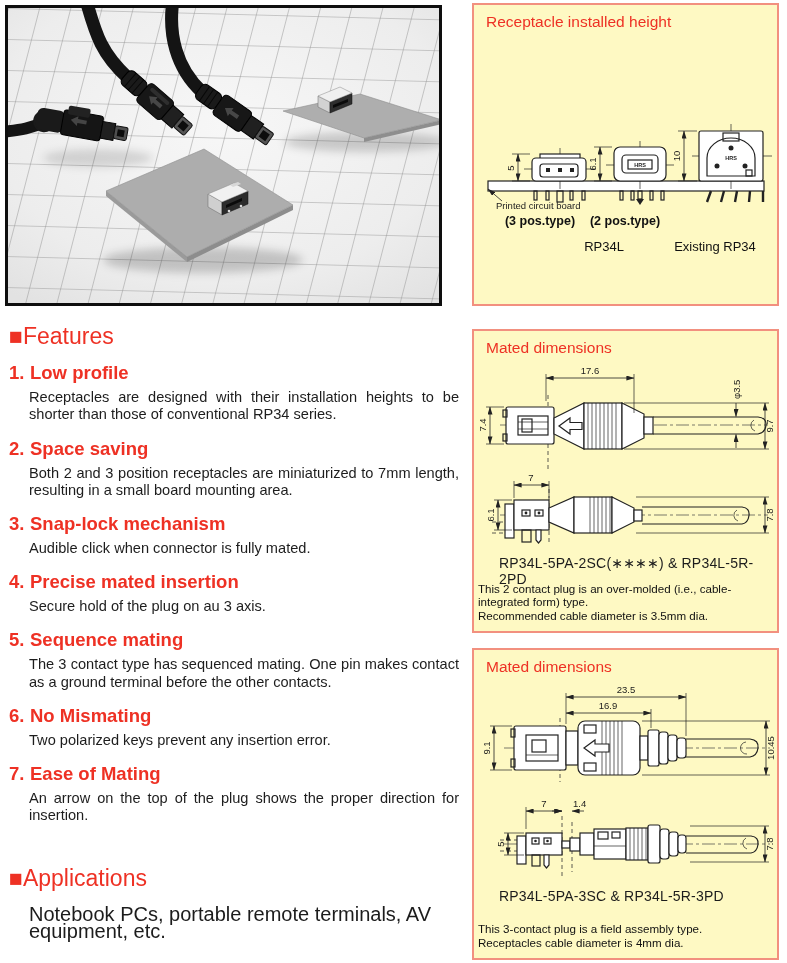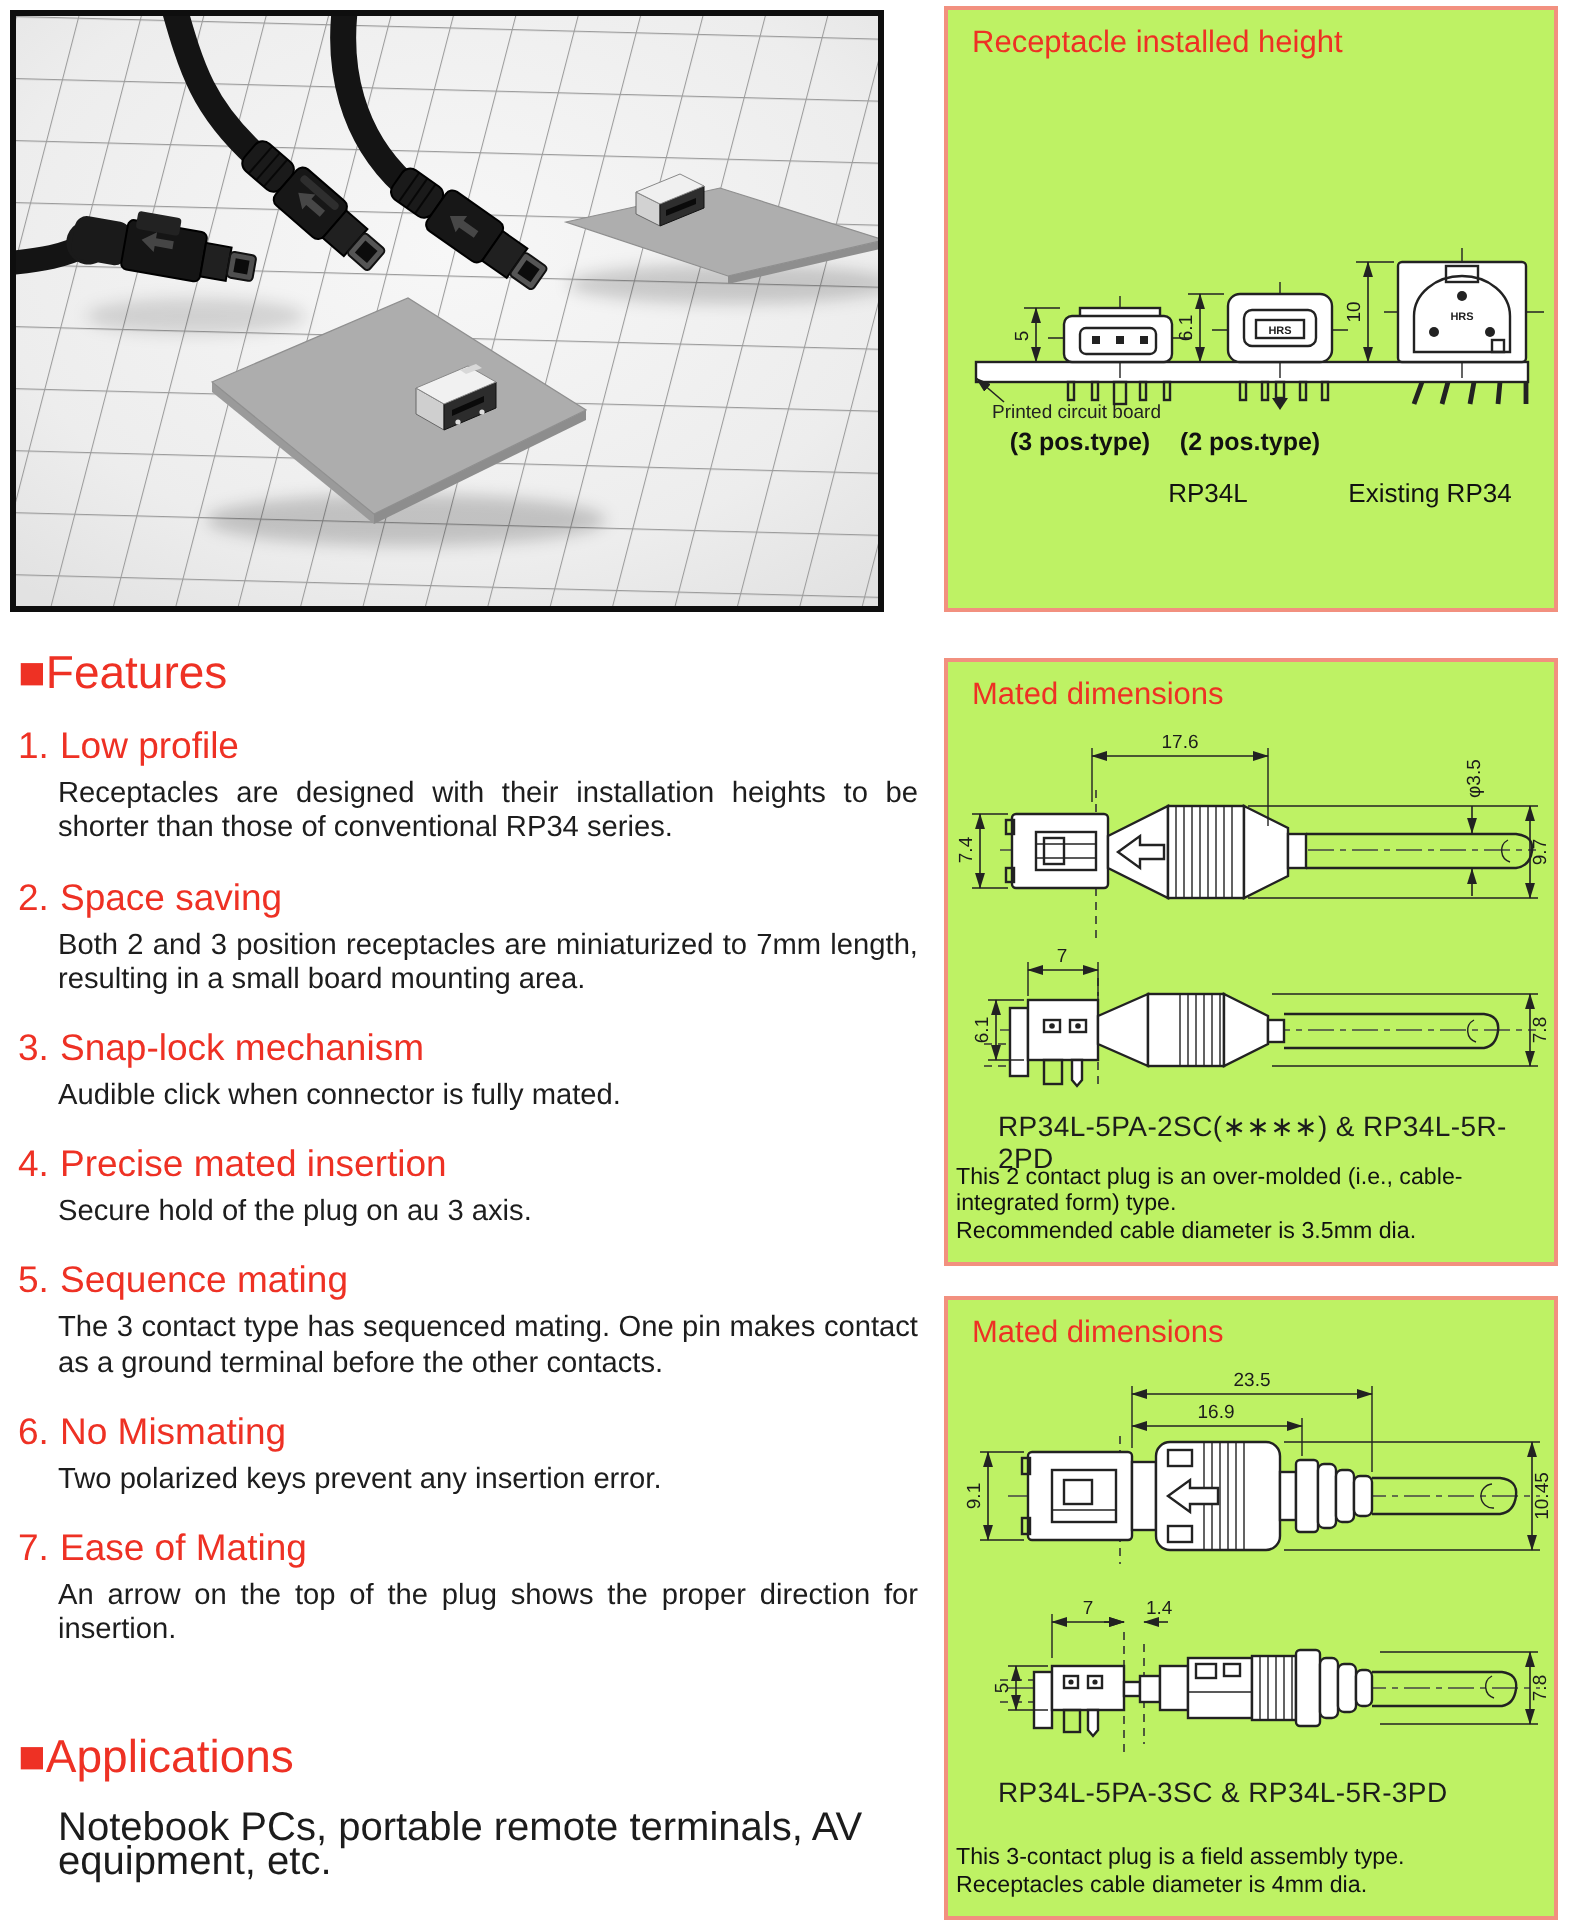--- a/index.html
+++ b/index.html
@@ -15,30 +15,30 @@
   .photo-frame{
     position:absolute; left:5px; top:5px; width:437px; height:301px;
     border:3px solid #0e0e0e; background:#efefef; overflow:hidden;
   }
   .photo-frame svg{ display:block; }
 
   
   .left-col{ position:absolute; left:9px; top:324px; width:450px; }
   .sec-heading{ font-size:23px; font-weight:400; color:var(--red); line-height:1.05; }
   .sec-heading .sq{ letter-spacing:0; }
-  .feat-title{ font-size:18.5px; font-weight:400; color:var(--red); margin:14px 0 5px; }
+  .feat-title{ font-size:18.5px; font-weight:700; color:var(--red); margin:14px 0 5px; }
   .feat-num{ display:inline-block; width:21px; }
   .feat-body{ font-size:14.6px; line-height:17.2px; text-align:justify; margin-left:20px; color:#1d1d1d; }
   .apps-heading{ margin-top:42px; }
   .apps-body{ font-size:20px; line-height:17.2px; margin:15px 0 0 20px; }
 
   
   .rbox{
     position:absolute; left:472px; width:307px;
-    border:2px solid var(--salmon); background:#bef264;
+    border:2px solid var(--salmon); background:#fef9c3;
   }
   #box1{ top:3px;  height:303px; }
   #box2{ top:329px; height:304px; }
   #box3{ top:648px; height:312px; }
   .rbox-title{ color:var(--red); font-size:15.5px; padding:8px 0 0 12px; height:26px; }
   .rbox svg.draw{ display:block; }
   .caption{ font-size:14px; letter-spacing:.2px; color:#1c1c1c; padding-left:25px; }
   .notes{ position:absolute; left:4px; right:4px; bottom:8px; font-size:11.6px; line-height:13.8px; color:#111; }
 
   

